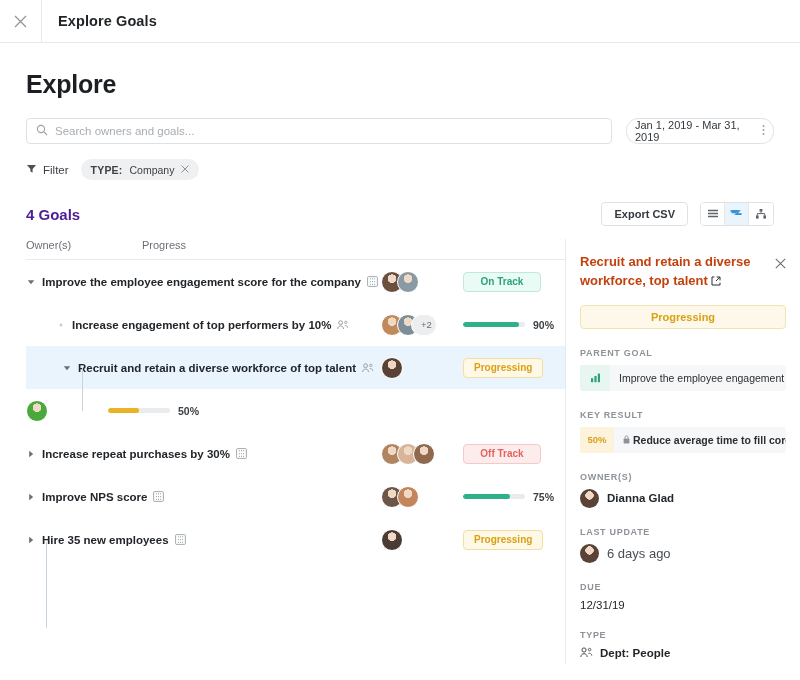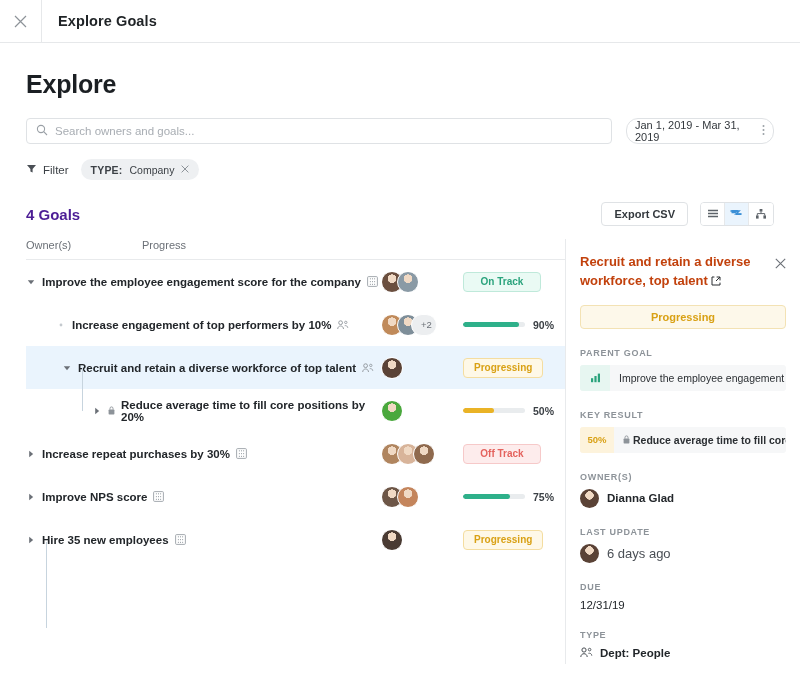--- a/index.html
+++ b/index.html
@@ -543,36 +543,20 @@
             <div class="cell-owner">
               <div class="avatars">
                 <span class="avatar" style="background:radial-gradient(circle at 50% 34%, #f0d9c4 0 26%, #5a4236 27% 100%);"></span>
               </div>
             </div>
             <div class="cell-progress">
               <span class="badge progressing">Progressing</span>
             </div>
           </div>
           <div class="row depth-3">
-            <div class="cell-title">
-              <div class="title-inner">
-                <span class="caret">
-                  <svg width="8" height="8" viewBox="0 0 8 8">
-                    <path d="M2.2 0.8 L6.2 4 L2.2 7.2 Z" fill="currentColor"></path>
-                  </svg>
-                </span>
-                <span class="row-icon">
-                  <svg width="7" height="9" viewBox="0 0 7 9">
-                    <rect x="0.6" y="3.6" width="5.8" height="4.8" rx="0.7" fill="#8d9399"></rect>
-                    <path d="M2 3.6V2.4a1.5 1.5 0 013 0v1.2" stroke="#8d9399" stroke-width="0.9" fill="none"></path>
-                  </svg>
-                </span>
-                <span>Reduce average time to fill core positions by 20%</span>
-              </div>
-            </div>
             <div class="cell-owner">
               <div class="avatars">
                 <span class="avatar" style="background:radial-gradient(circle at 50% 34%, #f0d9c4 0 26%, #4aa83d 27% 100%);"></span>
               </div>
             </div>
             <div class="cell-progress">
               <div class="pbar-wrap">
                 <div class="pbar">
                   <div class="pbar-fill" style="width: 50%; background: rgb(234, 179, 38);"></div>
                 </div>

